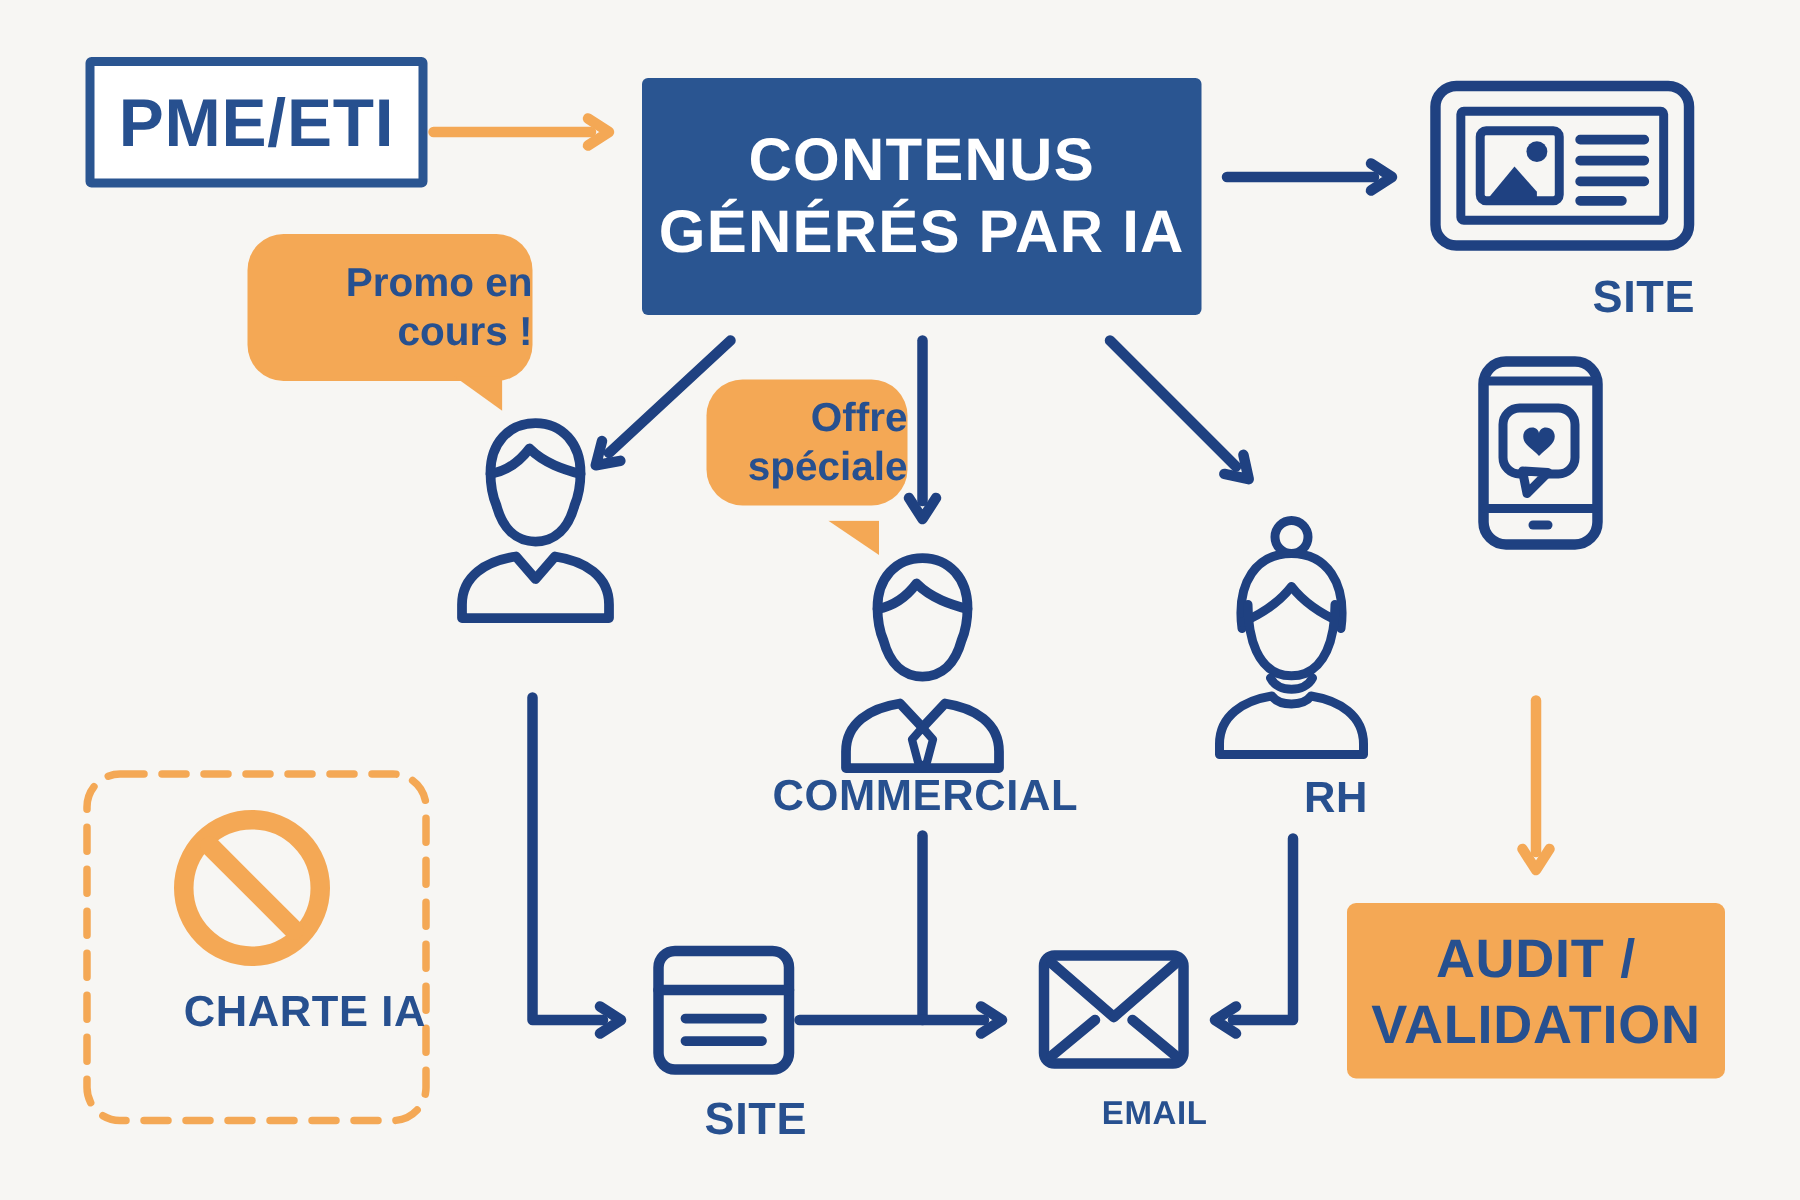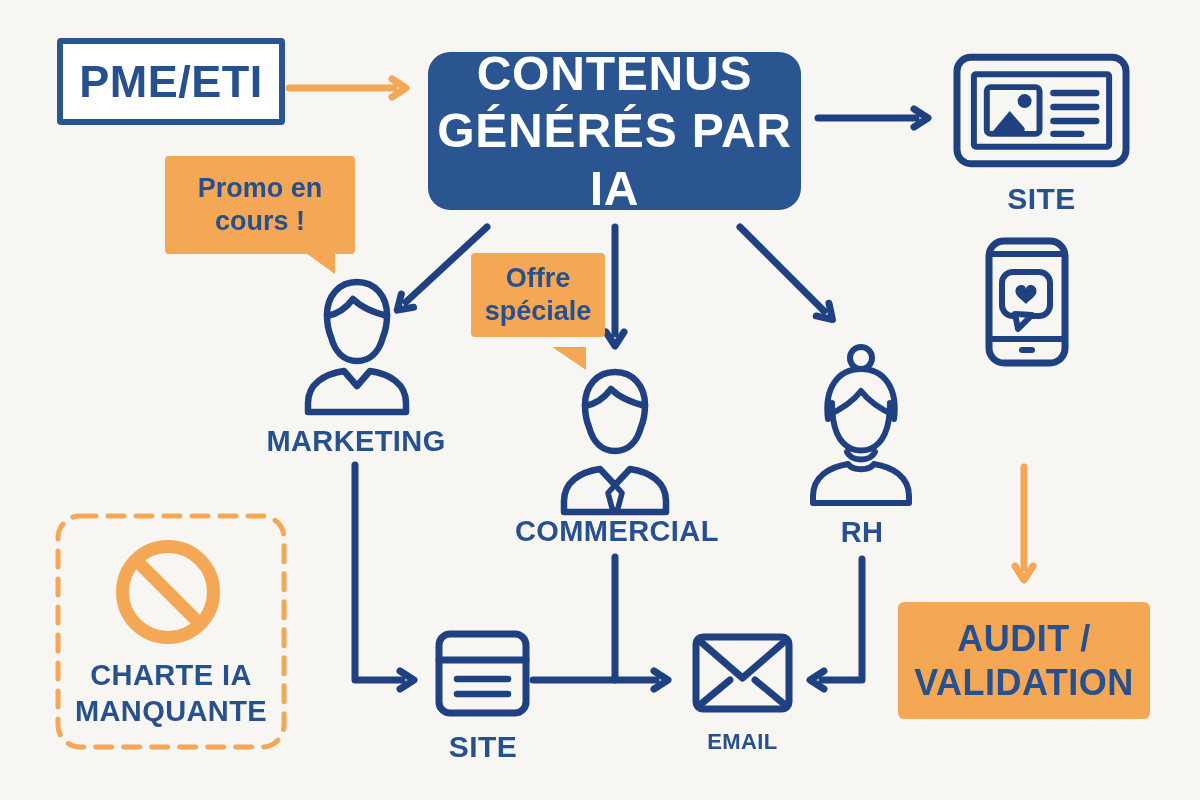--- a/index.html
+++ b/index.html
@@ -10,34 +10,34 @@
   body{margin:0;background:#ddd}
   .frame{position:relative;width:1200px;height:800px;background:var(--background);
     overflow:hidden;font-family:"Liberation Sans",sans-serif;font-weight:700}
   .abs{position:absolute}
   svg{display:block;overflow:visible}
   .stroke{fill:none;stroke:var(--navy);stroke-width:7;stroke-linecap:round;stroke-linejoin:round}
   .sw6{stroke-width:6}.sw65{stroke-width:6.5}.sw5{stroke-width:5.5}.sw13{stroke-width:13}
   .fill{fill:var(--navy);stroke:none}
   .bgfill{fill:var(--background)}
   .orange-stroke{stroke:var(--orange)}
-  .label{position:absolute;color:var(--text);text-align:center;line-height:1.24;
+  .label{position:absolute;color:var(--text);text-align:right;line-height:1.24;
     letter-spacing:.4px;font-size:29px}
   .pme{left:57px;top:38px;width:228px;height:87px;border:6px solid var(--blue);
     border-radius:4px;background:var(--white);display:flex;align-items:center;
     justify-content:center;font-size:45px;color:var(--text);letter-spacing:.5px}
   .main{left:428px;top:52px;width:373px;height:158px;background:var(--blue);
-    border-radius:22px;color:var(--white);display:flex;flex-direction:column;
-    align-items:center;justify-content:center;font-size:48px;line-height:1.2;
+    border-radius:4px;color:var(--white);display:flex;flex-direction:column;
+    align-items:center;justify-content:center;font-size:40px;line-height:1.2;
     letter-spacing:.8px;text-align:center}
   .audit{left:898px;top:602px;width:252px;height:117px;background:var(--orange);
     border-radius:6px;color:var(--text);display:flex;flex-direction:column;
     align-items:center;justify-content:center;font-size:36px;line-height:1.2;letter-spacing:.5px}
-  .bubble{position:absolute;background:var(--orange);border-radius:4px;color:var(--text);
-    display:flex;flex-direction:column;align-items:center;justify-content:center;
+  .bubble{position:absolute;background:var(--orange);border-radius:24px;color:var(--text);
+    display:flex;flex-direction:column;align-items:flex-end;justify-content:center;
     font-size:27px;line-height:1.22;text-align:center}
   .tail{position:absolute;background:var(--orange);clip-path:polygon(0 0,100% 0,100% 100%)}
 </style>
 </head>
 <body>
 
 <div class="frame">
 
   <svg class="abs" style="left:0;top:0" width="1200" height="800" viewBox="0 0 1200 800">
     <defs>
@@ -103,21 +103,20 @@
     <span>Offre</span>
     <span>spéciale</span>
   </div>
   <div class="tail" style="left:552px;top:347px;width:34px;height:23px"></div>
 
   <svg class="abs" style="left:296px;top:272px" width="122" height="142" viewBox="0 0 122 142">
     <path d="M61 10 C43 10 31 24 31 43 C31 50 32 58 35 65 C39 80 48 89 61 89 C74 89 83 80 87 65 C90 58 91 50 91 43 C91 24 79 10 61 10 Z" class="stroke sw65"></path>
     <path d="M31 44 C42 42 51 35 57 27 C67 37 80 41 91 44" class="stroke sw65"></path>
     <path d="M12 140 L12 131 C12 112 28 102 48 99 L61 114 L74 99 C94 102 110 112 110 131 L110 140 Z" class="stroke sw65"></path>
   </svg>
-  <div class="label" style="left:256px;top:424px;width:200px">MARKETING</div>
 
   <svg class="abs" style="left:552px;top:362px" width="126" height="152" viewBox="0 0 126 152">
     <path d="M63 10 C45 10 33 24 33 43 C33 50 34 58 37 65 C41 80 50 89 63 89 C76 89 85 80 89 65 C92 58 93 50 93 43 C93 24 81 10 63 10 Z" class="stroke sw65"></path>
     <path d="M33 44 C44 42 53 35 59 27 C69 37 82 41 93 44" class="stroke sw65"></path>
     <path d="M12 150 L12 139 C12 120 28 110 48 107 L63 123 L78 107 C98 110 114 120 114 139 L114 150 Z" class="stroke sw65"></path>
     <path d="M63 123 L70 131 L66 146 L63 150 L60 146 L56 131 Z" class="stroke sw5"></path>
   </svg>
   <div class="label" style="left:515px;top:514px;width:200px">COMMERCIAL</div>
 
   <svg class="abs" style="left:803px;top:343px" width="116" height="162" viewBox="0 0 116 162">
@@ -132,21 +131,20 @@
 
   <svg class="abs" style="left:55px;top:513px" width="232" height="237" viewBox="0 0 232 237">
     <rect x="3" y="3" width="226" height="231" rx="22" style="fill:none;stroke:var(--orange);stroke-width:5;stroke-dasharray:16 12;stroke-linecap:round"></rect>
   </svg>
   <svg class="abs" style="left:112px;top:536px" width="112" height="112" viewBox="0 0 112 112">
     <circle cx="56" cy="56" r="45.5" class="stroke orange-stroke sw13"></circle>
     <path d="M28 28 L84 84" class="stroke orange-stroke sw13"></path>
   </svg>
   <div class="label" style="left:58px;top:658px;width:226px">
     <span style="display:block">CHARTE IA</span>
-    <span style="display:block">MANQUANTE</span>
   </div>
 
   <svg class="abs" style="left:435px;top:630px" width="95" height="87" viewBox="0 0 95 87">
     <rect x="4" y="4" width="87" height="79" rx="11" class="stroke"></rect>
     <path d="M4 30 H91" class="stroke"></path>
     <path d="M22 49 H73 M22 64 H73" class="stroke sw65"></path>
   </svg>
   <div class="label" style="left:428px;top:728px;width:110px;font-size:30px">SITE</div>
 
   <svg class="abs" style="left:692px;top:633px" width="101" height="80" viewBox="0 0 101 80">

